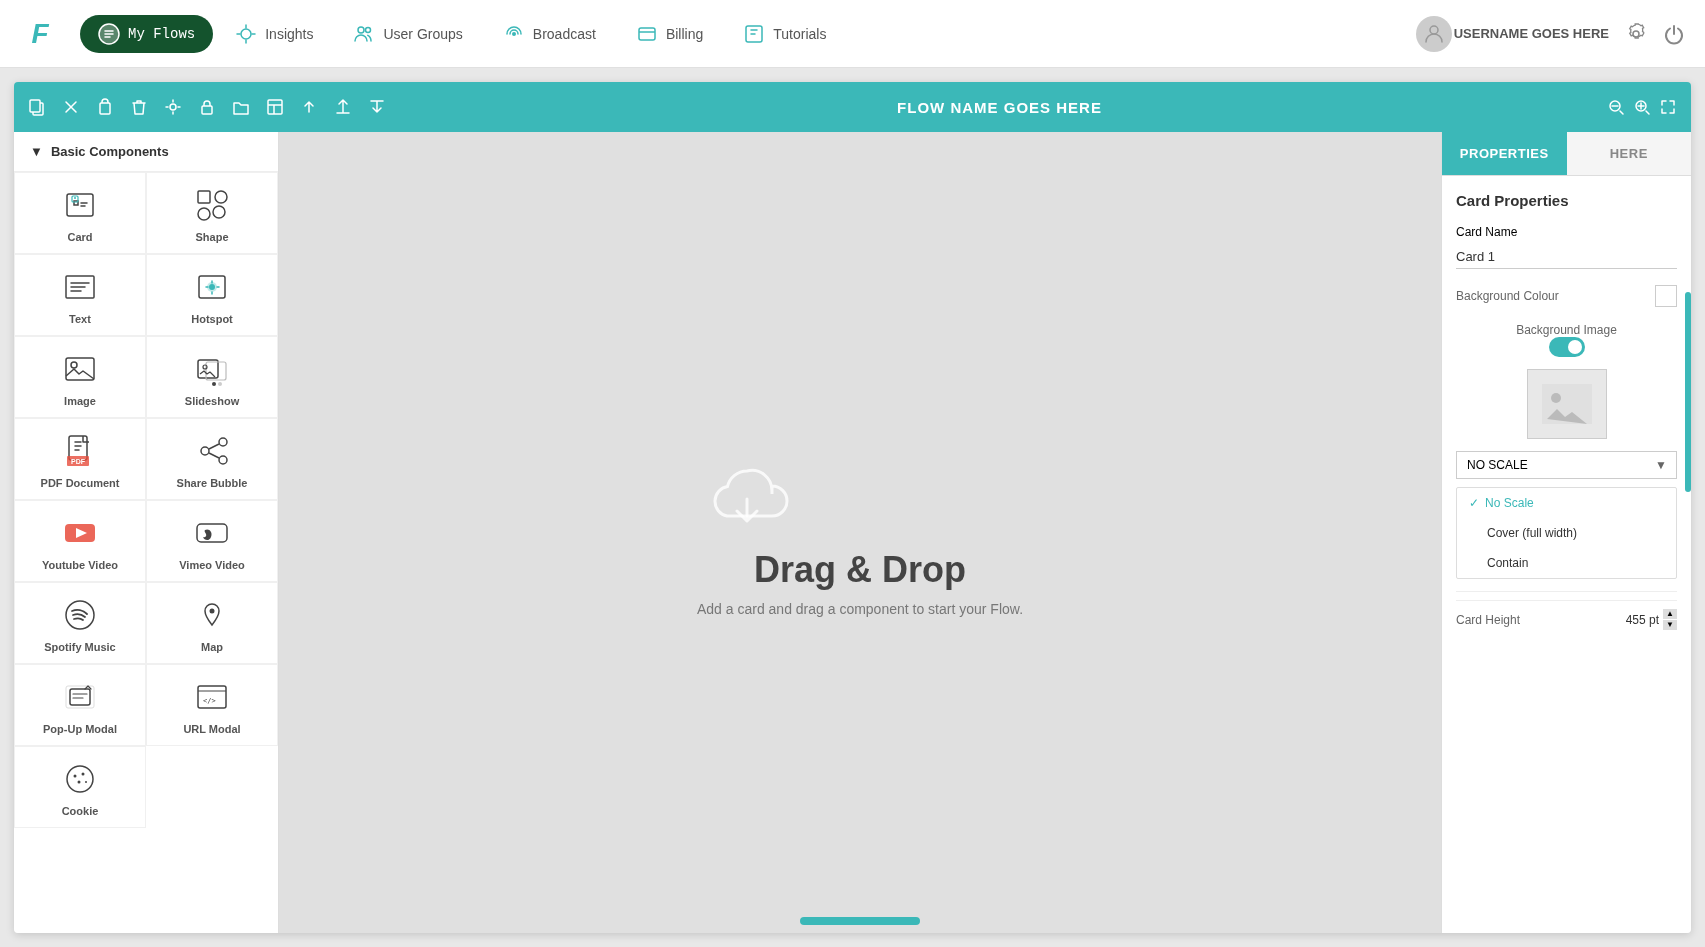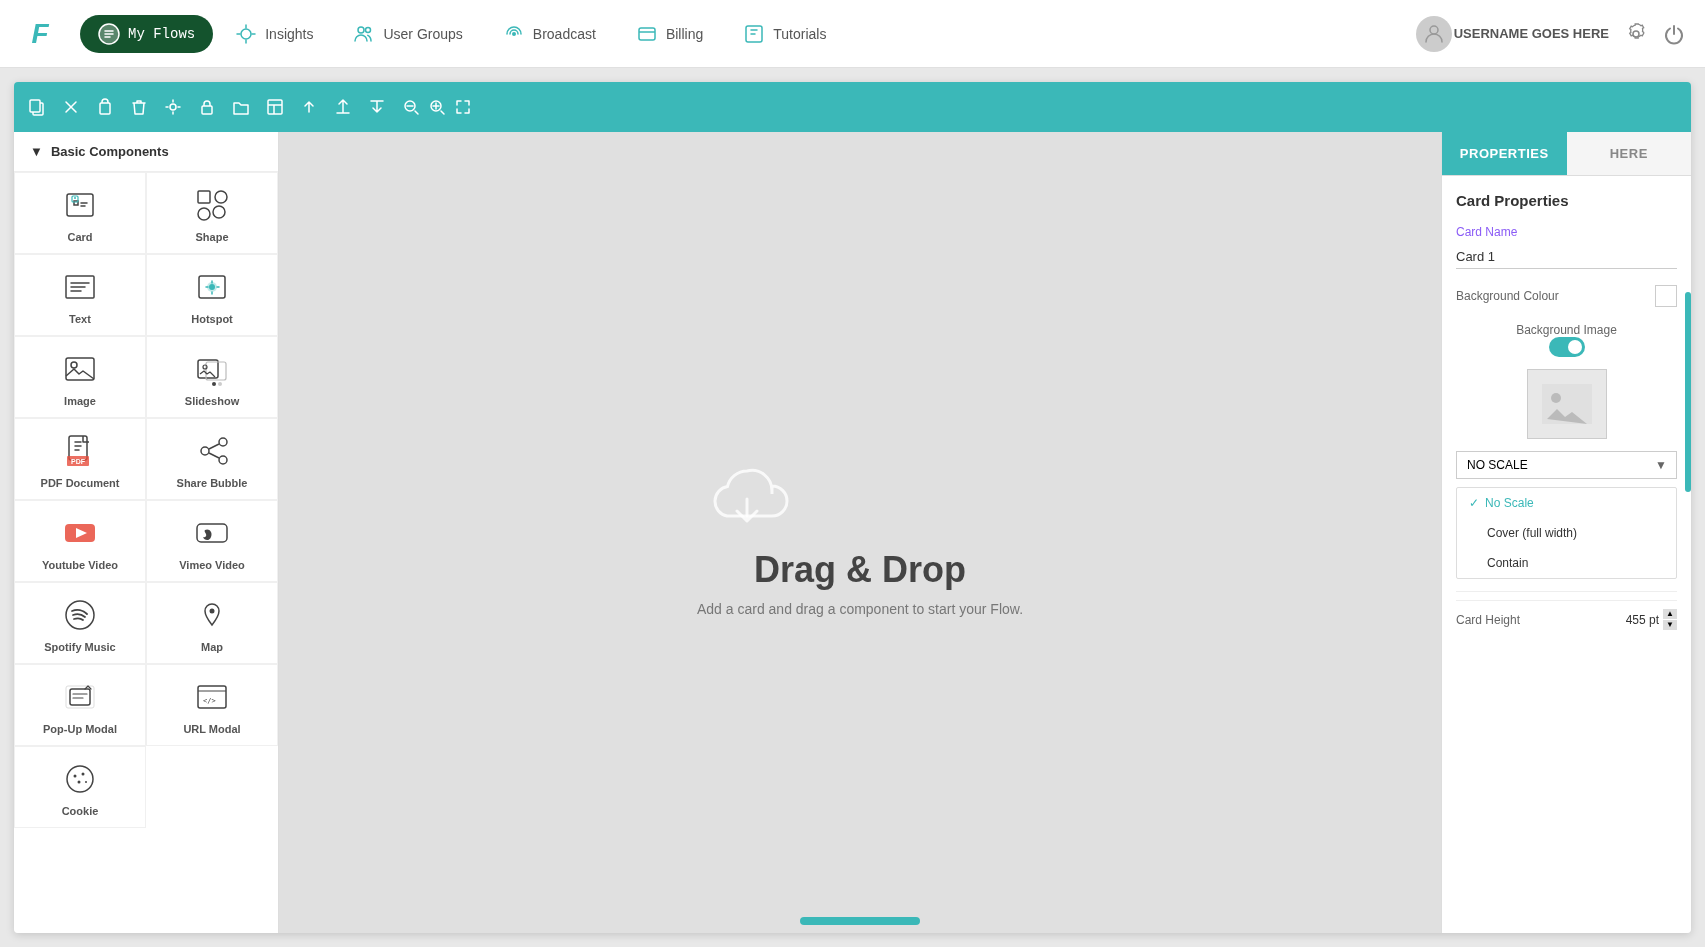--- a/index.html
+++ b/index.html
@@ -91,21 +91,21 @@
     .panel-tabs { display: flex; border-bottom: 1px solid #ddd; }
     .panel-tab {
       flex: 1; padding: 14px 8px; text-align: center; font-size: 13px;
       font-weight: 700; cursor: pointer; letter-spacing: 0.5px;
     }
     .panel-tab.active { background: #3bb8b8; color: #fff; }
     .panel-tab.inactive { background: #f5f5f5; color: #888; }
     .panel-content { flex: 1; overflow-y: auto; padding: 16px 14px; }
     .panel-section-title { font-size: 15px; font-weight: 700; color: #333; margin-bottom: 16px; }
     .field-group { margin-bottom: 16px; }
-    .field-label { font-size: 12px; color: #8b5cf6; margin-bottom: 6px; }
+    .field-label { font-size: 12px; color: #000000; margin-bottom: 6px; }
     .field-input {
       width: 100%; border: none; border-bottom: 1px solid #ccc;
       padding: 4px 0; font-size: 13px; color: #333; outline: none;
     }
     .color-row { display: flex; align-items: center; justify-content: space-between; margin-bottom: 16px; }
     .color-label { font-size: 12px; color: #666; }
     .color-swatch { width: 22px; height: 22px; border: 1px solid #ccc; background: #fff; cursor: pointer; }
     .toggle-row { display: flex; align-items: center; justify-content: space-between; margin-bottom: 12px; flex-direction: column; }
     .toggle-label { font-size: 12px; color: #666; }
     .toggle-switch {
@@ -300,20 +300,21 @@
       <span class="toolbar-icon">
         <svg width="18" height="18" viewBox="0 0 18 18" fill="none">
             <path d="M9 3v11M5 6l4-4 4 4M3 15h12" stroke="white" stroke-width="1.5" stroke-linecap="round" stroke-linejoin="round"></path>
           </svg>
       </span>
       <span class="toolbar-icon">
         <svg width="18" height="18" viewBox="0 0 18 18" fill="none">
             <path d="M9 4v10M5 10l4 4 4-4M3 3h12" stroke="white" stroke-width="1.5" stroke-linecap="round" stroke-linejoin="round"></path>
           </svg>
       </span>
+      <div class="toolbar-title">FLOW NAME GOES HERE</div>
       <div class="toolbar-right">
         <span class="toolbar-zoom">
           <svg width="18" height="18" viewBox="0 0 18 18" fill="none">
               <circle cx="8" cy="8" r="5" stroke="white" stroke-width="1.5"></circle>
               <path d="M13 13l3 3M5 8h6" stroke="white" stroke-width="1.5" stroke-linecap="round"></path>
             </svg>
         </span>
         <span class="toolbar-zoom">
           <svg width="18" height="18" viewBox="0 0 18 18" fill="none">
               <circle cx="8" cy="8" r="5" stroke="white" stroke-width="1.5"></circle>

